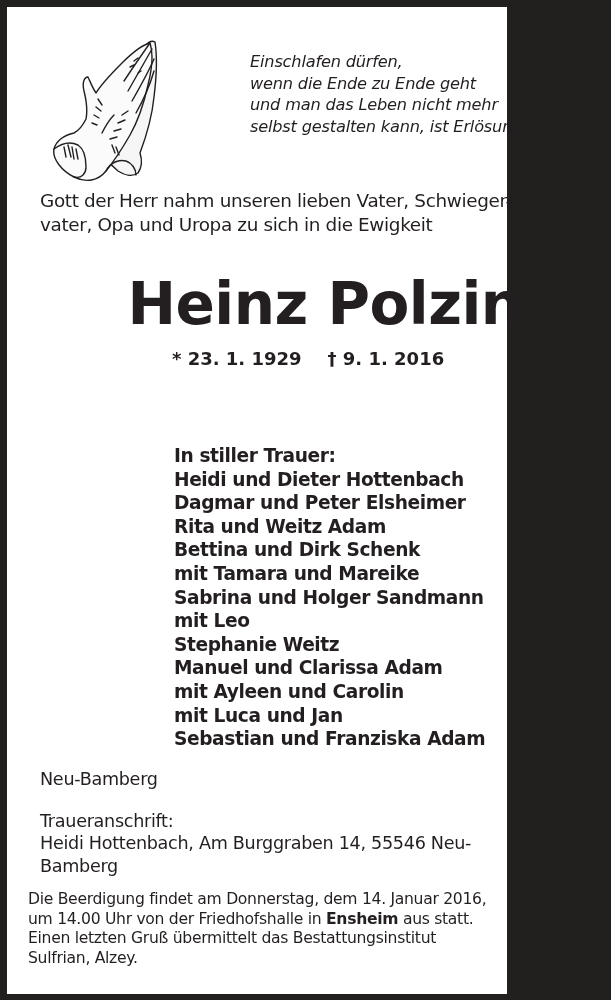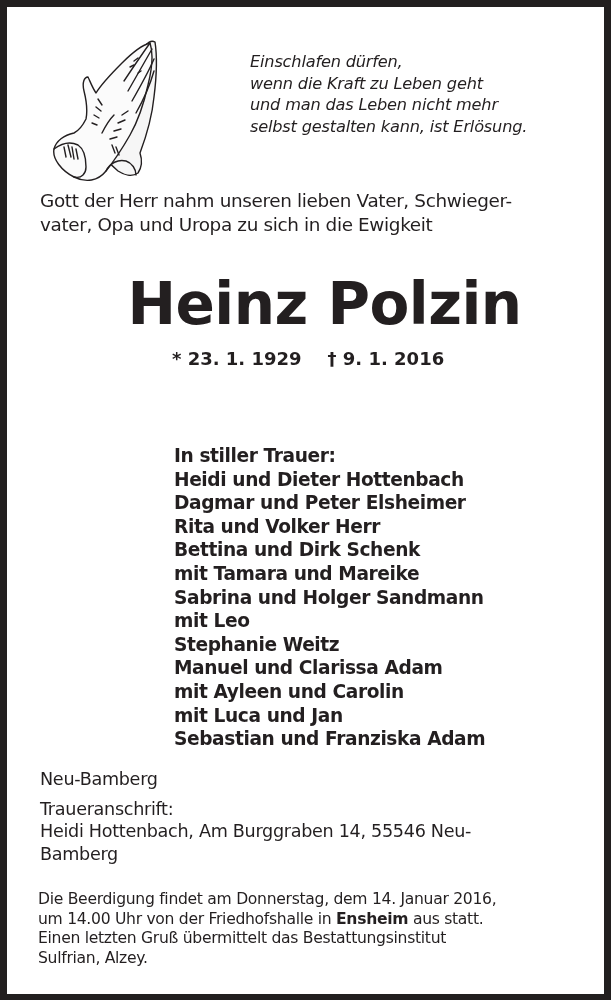--- a/index.html
+++ b/index.html
@@ -1,18 +1,18 @@
 <!DOCTYPE html>
 <html><head>
   <meta charset="utf-8">
   <style>
     html, body { margin: 0; padding: 0; background: #221f1f; }
     body { width: 611px; height: 1000px; position: relative; overflow: hidden; }
     .frame {
-      position: absolute; left: 7px; top: 7px; width: 597px; height: 987px;
+      position: absolute; left: 7px; top: 7px; width: 500px; height: 987px;
       background: #ffffff; color: #231f20;
       font-family: "DejaVu Sans", "Liberation Sans", sans-serif;
     }
     .hands { position: absolute; left: 45px; top: 30px; width: 110px; height: 148px; }
     .motto {
       position: absolute; left: 243px; top: 44px;
       font-style: italic; font-size: 16.2px; line-height: 21.5px;
       letter-spacing: -0.2px;
     }
     .motto div { white-space: nowrap; }
@@ -33,23 +33,23 @@
     .mourners {
       position: absolute; left: 167px; top: 420px;
       font-weight: bold; font-size: 18.6px; line-height: 23.6px; letter-spacing: -0.4px; margin-top: 17px;
     }
     .mourners div { white-space: nowrap; }
     .address {
       position: absolute; left: 33px; top: 761px;
       font-size: 17.6px; line-height: 22.5px; letter-spacing: -0.3px;
     }
     .address div { white-space: nowrap; }
-    .address .place { margin-bottom: 7px; }
+    .address .place { margin-bottom: 19px; }
     .funeral {
-      position: absolute; left: 31px; top: 883px;
+      position: absolute; left: 21px; top: 883px;
       font-size: 15.6px; line-height: 19.6px; letter-spacing: -0.3px;
     }
     .funeral div { white-space: nowrap; }
     .funeral b { font-weight: bold; }
   </style>
 </head>
 <body>
 
 <div class="frame">
 
@@ -72,41 +72,41 @@
       <path d="M46 62 l4 6 M44 70 l5 4 M42 78 l5 3 M40 86 l5 2"></path>
       <path d="M70 78 l6 -4 M66 86 l7 -3 M62 94 l7 -2 M58 102 l7 -2"></path>
       <path d="M12 110 l2 10 M16 108 l3 12 M20 110 l2 12 M24 112 l2 10"></path>
       <path d="M60 108 l3 8 M64 110 l3 8"></path>
       <path d="M50 96 C54 88 58 82 62 78"></path>
     </svg>
   </div>
 
   <div class="motto">
     <div>Einschlafen dürfen,</div>
-    <div>wenn die Kraft zu Leben geht</div>
+    <div>wenn die Ende zu Ende geht</div>
     <div>und man das Leben nicht mehr</div>
     <div>selbst gestalten kann, ist Erlösung.</div>
   </div>
 
   <div class="intro">
     <div>Gott der Herr nahm unseren lieben Vater, Schwieger-</div>
     <div>vater, Opa und Uropa zu sich in die Ewigkeit</div>
   </div>
 
   <div class="name">Heinz Polzin</div>
 
   <div class="dates">
     <span>* 23. 1. 1929</span><span class="death">† 9. 1. 2016</span>
   </div>
 
   <div class="mourners">
     <div>In stiller Trauer:</div>
     <div>Heidi und Dieter Hottenbach</div>
     <div>Dagmar und Peter Elsheimer</div>
-    <div>Rita und Volker Herr</div>
+    <div>Rita und Weitz Adam</div>
     <div>Bettina und Dirk Schenk</div>
     <div>mit Tamara und Mareike</div>
     <div>Sabrina und Holger Sandmann</div>
     <div>mit Leo</div>
     <div>Stephanie Weitz</div>
     <div>Manuel und Clarissa Adam</div>
     <div>mit Ayleen und Carolin</div>
     <div>mit Luca und Jan</div>
     <div>Sebastian und Franziska Adam</div>
   </div>

